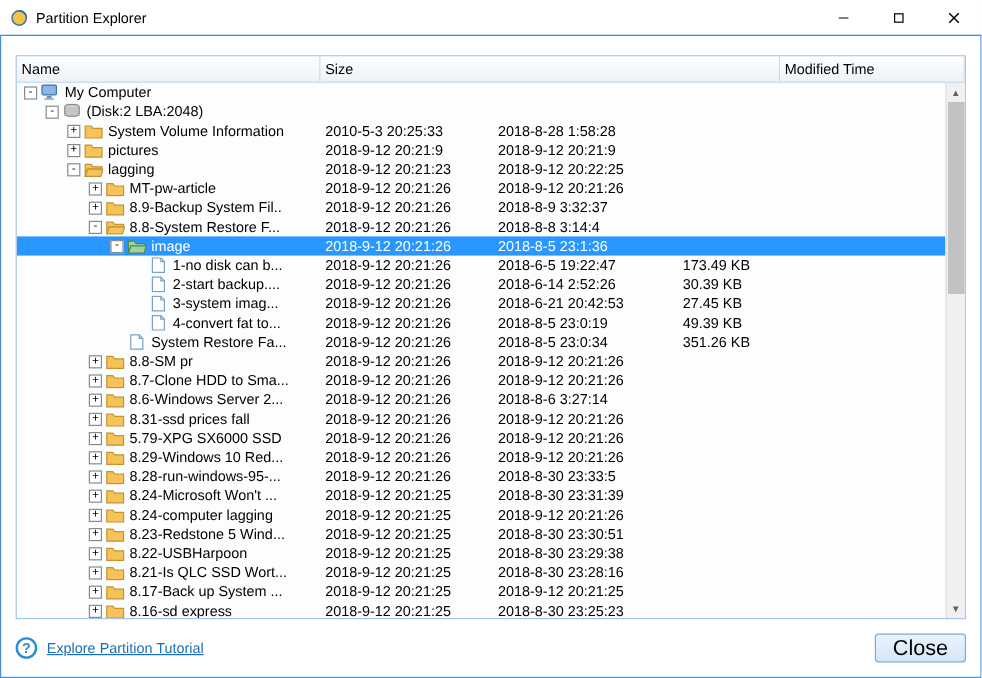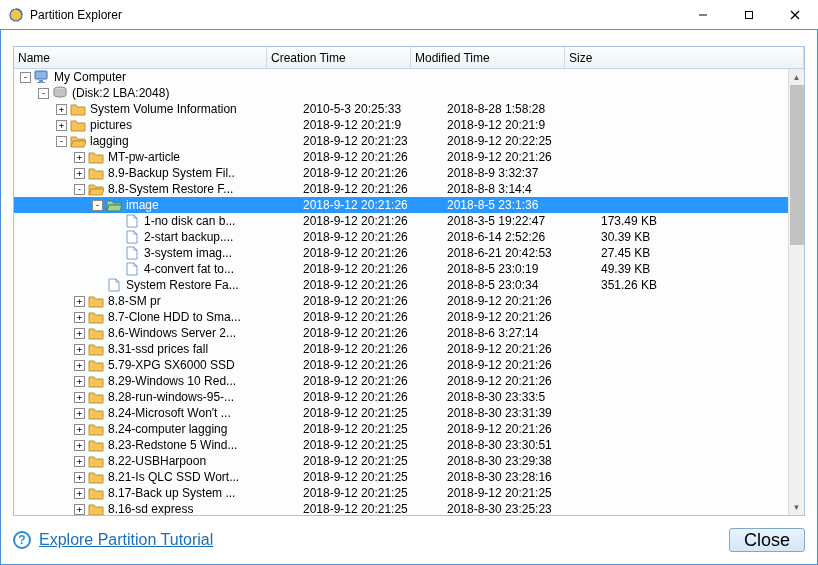--- a/index.html
+++ b/index.html
@@ -117,21 +117,21 @@
       color: #000;
     }
     .row.selected { background: #2a97ff; color: #fff; }
     .cell-name {
       width: 253px;
       display: flex;
       align-items: center;
       white-space: nowrap;
       overflow: hidden;
     }
-    .cell-ctime { width: 144px; padding-left:4px;margin-left:32px; }
+    .cell-ctime { width: 144px; padding-left:4px; }
     .cell-mtime { width: 154px; padding-left:4px; }
     .cell-size { flex: 1; padding-left:4px; }
     .indent { display:inline-block; height:1px; }
     .expander {
       width: 11px; height: 11px;
       border: 1px solid #8a8a8a;
       background: #fff;
       display: inline-flex;
       align-items:center; justify-content:center;
       font-size: 9px;
@@ -165,21 +165,21 @@
       border-radius: 50%;
       border: 2px solid #2a8dd4;
       color: #2a8dd4;
       display:flex; align-items:center; justify-content:center;
       font-size: 12px; font-weight:bold;
       margin-right: 8px;
     }
     .link {
       color: #1a6fb8;
       text-decoration: underline;
-      font-size: 16px;
+      font-size: 12px;
     }
     .spacer { flex:1; }
     .btn {
       min-width: 76px;
       height: 24px;
       background: linear-gradient(#eaf3fc,#d4e7f8);
       border: 1px solid #7fa8cf;
       border-radius: 3px;
       font-size: 18px;
       cursor: pointer;
@@ -213,23 +213,22 @@
           <line x1="9" y1="1" x2="1" y2="9" stroke="currentColor" stroke-width="1.2"></line>
         </svg>
       </div>
   </div>
 </div>
 
 <div class="content-border">
   <div class="tree-wrap">
     <div class="header-row">
       <div class="hcol col-name">Name</div>
-      <div class="hcol col-ctime">Creation Time</div>
+      <div class="hcol col-size">Size</div>
       <div class="hcol col-mtime">Modified Time</div>
-      <div class="hcol col-size">Size</div>
     </div>
     <div class="tree-body">
       <div class="tree-scroll" id="tree-rows">
           <div class="row">
             <div class="cell-name">
               <span class="indent" style="width: 6px;"></span>
               <span class="expander">-</span>
               <span class="comp-icon"><svg viewBox="0 0 16 14">
                   <rect x="1" y="1" width="12" height="8" rx="1" fill="#8fb6e0" stroke="#3a6fa6"></rect>
                   <rect x="5" y="10" width="4" height="2" fill="#6b94c4"></rect>
@@ -353,21 +352,21 @@
             <div class="cell-name">
               <span class="indent" style="width: 96px;"></span>
               <span class="no-exp"></span>
               <span class="file-icon"><svg viewBox="0 0 16 14">
                   <path d="M3 1 h7 l3 3 v9 H3 z" fill="#fff" stroke="#7aa0c8"></path>
                   <path d="M10 1 v3 h3" fill="none" stroke="#7aa0c8"></path>
                 </svg></span>
               <span class="node-label">1-no disk can b...</span>
             </div>
             <div class="cell-ctime">2018-9-12 20:21:26</div>
-            <div class="cell-mtime">2018-3-5 19:22:47</div>
+            <div class="cell-mtime">2018-6-5 19:22:47</div>
             <div class="cell-size">173.49 KB</div>
           </div>
           <div class="row">
             <div class="cell-name">
               <span class="indent" style="width: 96px;"></span>
               <span class="no-exp"></span>
               <span class="file-icon"><svg viewBox="0 0 16 14">
                   <path d="M3 1 h7 l3 3 v9 H3 z" fill="#fff" stroke="#7aa0c8"></path>
                   <path d="M10 1 v3 h3" fill="none" stroke="#7aa0c8"></path>
                 </svg></span>

